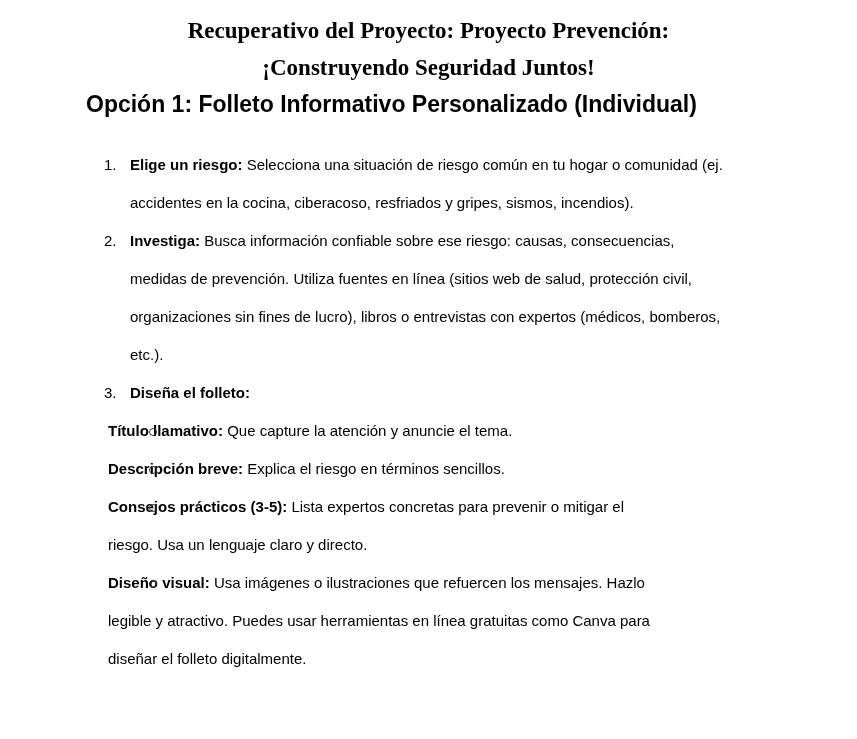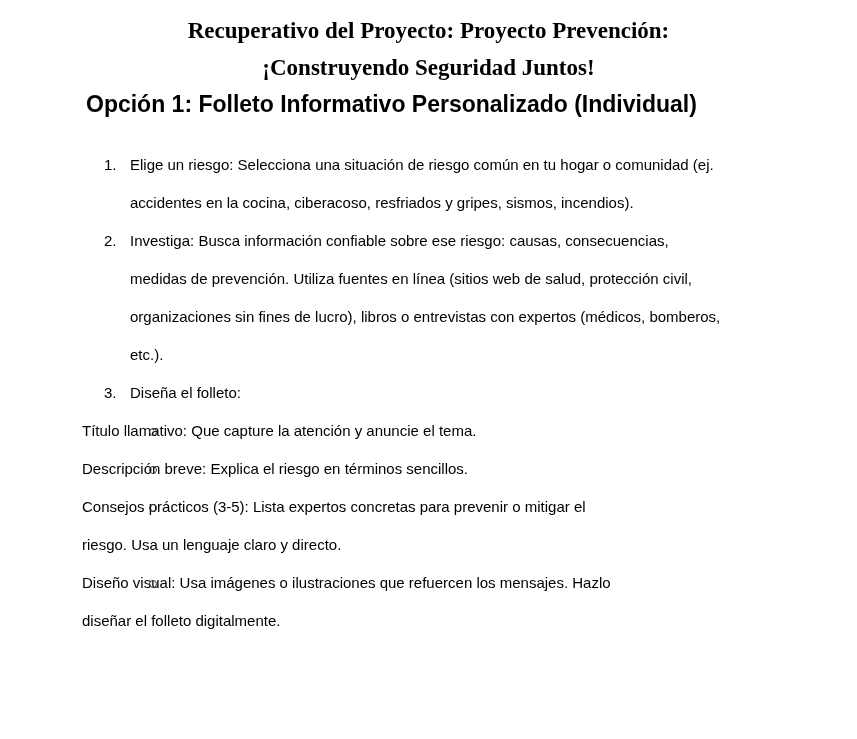--- a/index.html
+++ b/index.html
@@ -42,34 +42,34 @@
   }
   .item-line, .item-cont {
     padding-left: 130px;
   }
   .num {
     position: absolute;
     left: 104px;
     top: 0;
   }
   .sub-line, .sub-cont {
-    padding-left: 82px;
+    padding-left: 108px;
   }
   .bullet {
     position: absolute;
     left: 149px;
     top: 16px;
     width: 6px;
     height: 6px;
     border: 1.5px solid #3a3a3a;
     border-radius: 50%;
     box-sizing: content-box;
   }
   .bold {
-    font-weight: normal;
+    font-weight: bold;
     margin-top: 39px;
   }
 </style>
 </head>
 <body>
 
 <div class="doc-title">
   <div>Recuperativo del Proyecto: Proyecto Prevención:</div>
   <div>¡Construyendo Seguridad Juntos!</div>
 </div>
@@ -128,16 +128,19 @@
     <span>riesgo. Usa un lenguaje claro y directo.</span>
   </div>
 
 
   <div class="line sub-line">
     <span class="bullet"></span>
     <span class="bold">Diseño visual:</span>
     <span>Usa imágenes o ilustraciones que refuercen los mensajes. Hazlo</span>
   </div>
   <div class="line sub-cont">
+    <span>legible y atractivo. Puedes usar herramientas en línea gratuitas como Canva para</span>
+  </div>
+  <div class="line sub-cont">
     <span>diseñar el folleto digitalmente.</span>
   </div>
 
 </div>
 
 </body></html>

